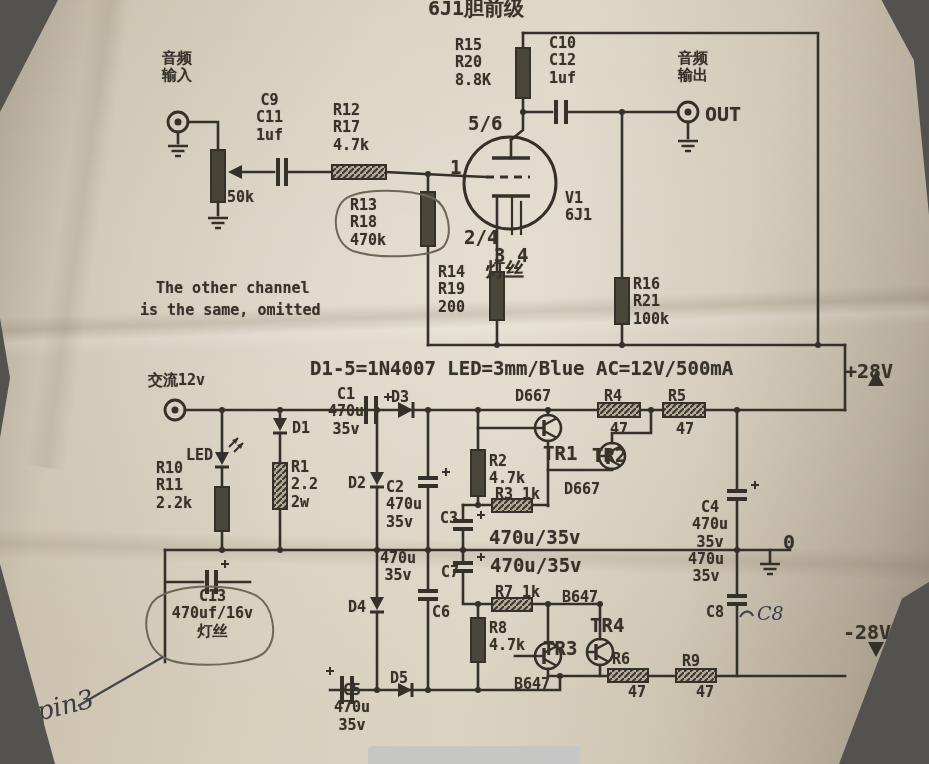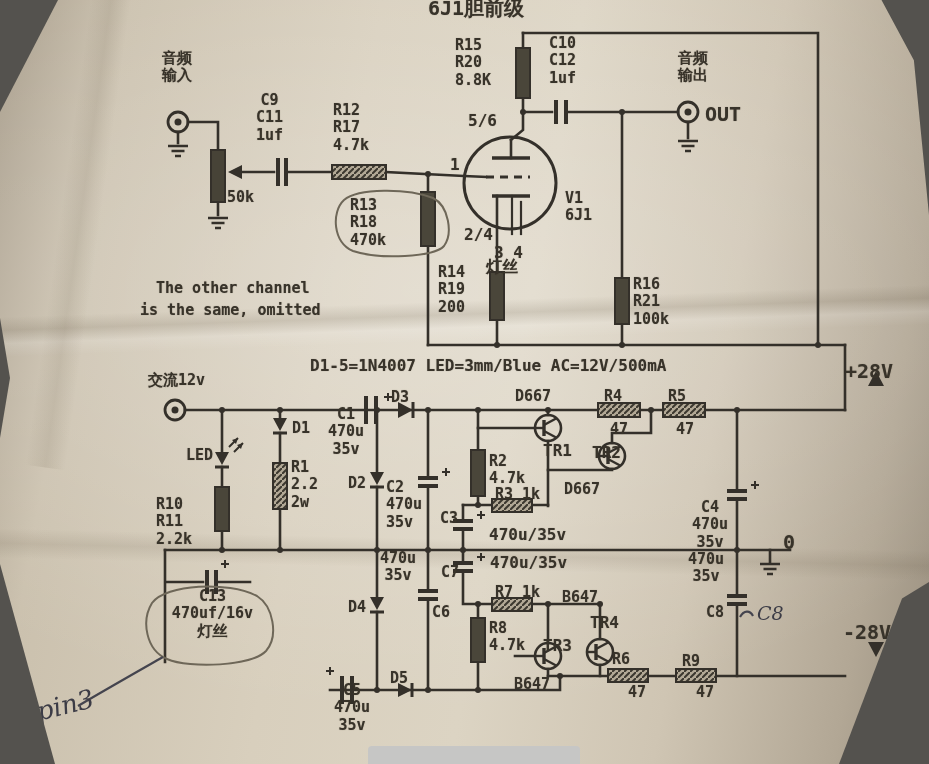--- a/index.html
+++ b/index.html
@@ -19,21 +19,21 @@
     background:linear-gradient(rgba(0,0,0,0), rgba(92,80,60,.13), rgba(0,0,0,0));
     transform:rotate(1.4deg); }
   .crease.c3 { left:60px; top:-30px; width:40px; height:500px;
     background:linear-gradient(90deg, rgba(0,0,0,0), rgba(92,80,60,.12), rgba(0,0,0,0));
     transform:rotate(8deg); }
   .schem { position:absolute; left:0; top:0; z-index:2; }
   .lb {
     position:absolute; z-index:3; white-space:pre-line;
     font-weight:700; font-size:15px; line-height:1.16; color:#38332a;
     text-shadow:0 0 1px rgba(60,50,35,.45);
-  } .s14 { font-size:16px;text-align:right; } .s16 { font-size:20px; }
+  } .s14 { font-size:19px;text-align:right; } .s16 { font-size:20px; }
   .s20 { font-size:20px; }
   .ctr { text-align:center; }
   .hand {
     font-family:"DejaVu Serif", serif; font-style:italic; font-weight:400;
     color:#3c3c46; text-shadow:none;
   }
   .corner { position:absolute; z-index:4; background:#54524e; }
   .corner.tl { left:0; top:0; width:58px; height:112px;
     clip-path:polygon(0 0,100% 0,0 100%); }
   .corner.tr { right:0; top:0; width:54px; height:215px;
@@ -336,32 +336,32 @@
 200</div>
   <div class="lb" style="left:633px; top:276px">R16
 R21
 100k</div>
   <div class="lb" style="left:156px; top:280px">The other channel</div>
   <div class="lb" style="left:140px; top:302px">is the same, omitted</div>
   <div class="lb s16" style="left:845px; top:360px">+28V</div>
 
   <div class="lb" style="left:148px; top:372px">交流12v</div>
   <div class="lb s14" style="left:310px; top:357px">D1-5=1N4007  LED=3mm/Blue  AC=12V/500mA</div>
-  <div class="lb ctr" style="left:328px; top:406px">C1
+  <div class="lb ctr" style="left:328px; top:386px">C1
 470u
 35v</div>
   <div class="lb" style="left:391px; top:389px">D3</div>
   <div class="lb" style="left:515px; top:388px">D667</div>
   <div class="lb" style="left:604px; top:388px">R4</div>
   <div class="lb" style="left:610px; top:421px">47</div>
   <div class="lb" style="left:668px; top:388px">R5</div>
   <div class="lb" style="left:676px; top:421px">47</div>
   <div class="lb" style="left:292px; top:420px">D1</div>
   <div class="lb" style="left:186px; top:447px">LED</div>
-  <div class="lb" style="left:156px; top:496px">R10
+  <div class="lb" style="left:156px; top:460px">R10
 R11
 2.2k</div>
   <div class="lb" style="left:291px; top:459px">R1
 2.2
 2w</div>
   <div class="lb" style="left:348px; top:475px">D2</div>
   <div class="lb" style="left:386px; top:479px">C2
 470u
 35v</div>
   <div class="lb" style="left:489px; top:453px">R2

